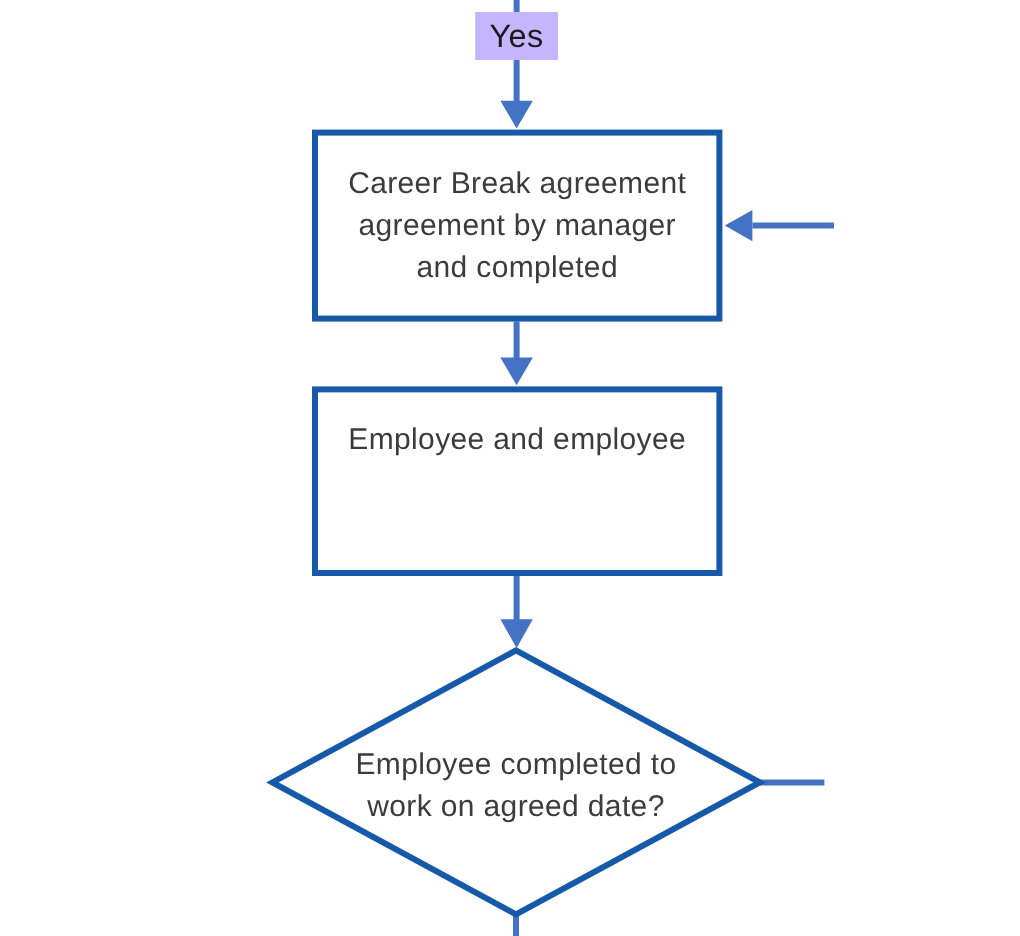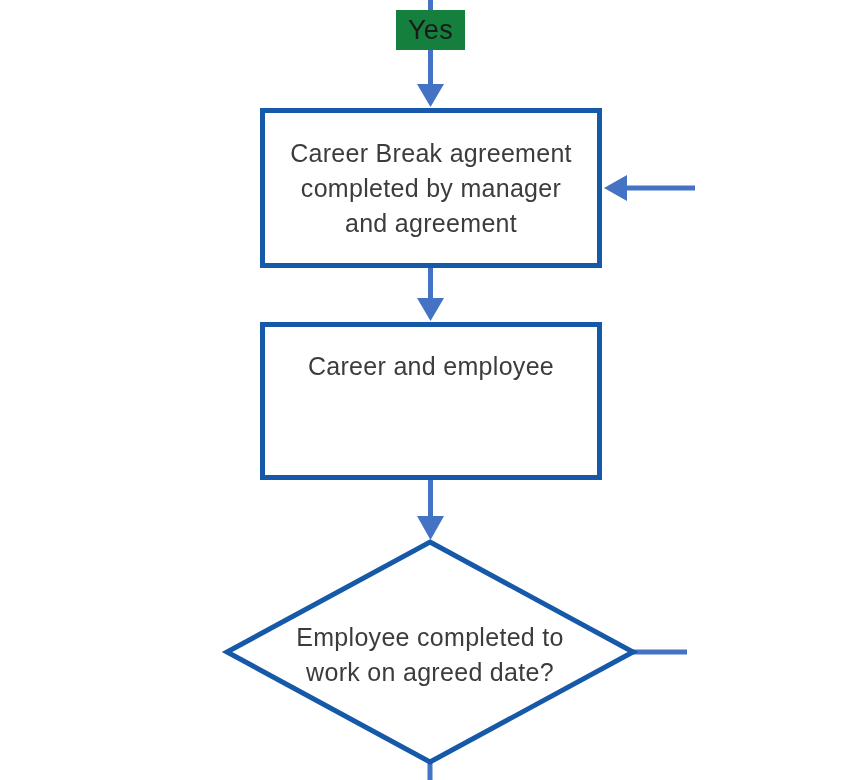--- a/index.html
+++ b/index.html
@@ -32,21 +32,21 @@
     display: block;
     white-space: nowrap;
     text-align: center;
   }
   .edge-label {
     position: absolute;
     left: 396px;
     top: 10px;
     width: 69px;
     height: 40px;
-    background: #15803d;
+    background: #c4b5fd;
     display: flex;
     align-items: center;
     justify-content: center;
     font-size: 27px;
     color: #1a1a1a;
     letter-spacing: 0.3px;
   }
 </style>
 </head>
 <body>
@@ -75,26 +75,26 @@
     <polygon points="430,542 633,652 430,762 227,652" fill="#ffffff" stroke-width="5" stroke-linejoin="miter" stroke="#1559a8"></polygon>
 
     <polygon points="417,298 444,298 430.5,321" stroke="none" fill="#4472c4"></polygon>
     <polygon points="417,516 444,516 430.5,540" stroke="none" fill="#4472c4"></polygon>
   </svg>
 
   <div class="edge-label">Yes</div>
 
   <div class="node-label" style="left:260px; top:136px; width:342px;">
     <span class="tl">Career Break agreement</span>
-    <span class="tl">completed by manager</span>
-    <span class="tl">and agreement</span>
+    <span class="tl">agreement by manager</span>
+    <span class="tl">and completed</span>
   </div>
 
   <div class="node-label" style="left:260px; top:349px; width:342px;">
-    <span class="tl">Career and employee</span>
+    <span class="tl">Employee and employee</span>
   </div>
 
   <div class="node-label" style="left:230px; top:620px; width:400px;">
     <span class="tl">Employee completed to</span>
     <span class="tl">work on agreed date?</span>
   </div>
 
 </div>
 
 </body></html>

